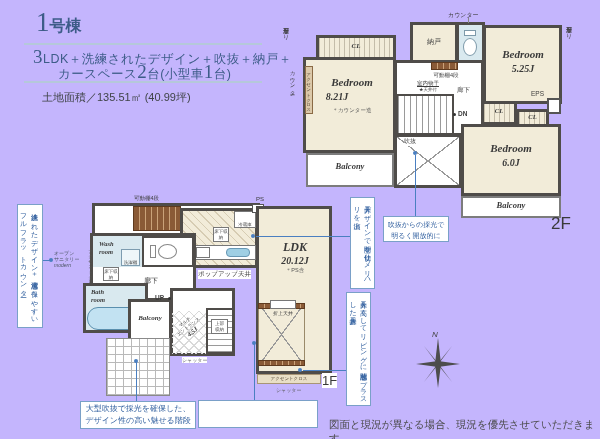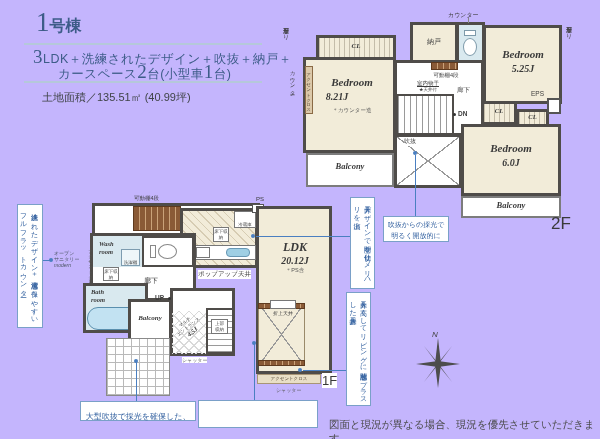--- a/index.html
+++ b/index.html
@@ -208,22 +208,23 @@
   <div class="dot" style="left:413px; top:151px;"></div>
 
   <div class="ann vtext" style="left:350px; top:197px; width:25px; height:92px; font-size:7px; line-height:10.5px; padding:3px 2px;">天井デザインで空間を仕切りメリハリを演出</div>
   <div class="leader" style="left:256px; top:236px; width:94px; height:1px;"></div>
   <div class="dot" style="left:251px; top:234px;"></div>
 
   <div class="ann vtext" style="left:346px; top:292px; width:25px; height:114px; font-size:7px; line-height:10.5px; padding:3px 2px;">天井を高くしてリビングに開放感をプラスした折上天井</div>
   <div class="leader" style="left:303px; top:370px; width:43px; height:1px;"></div>
   <div class="dot" style="left:298px; top:368px;"></div>
 
-  <div class="ann ctr" style="left:80px; top:401px; width:116px; height:20px; font-size:8px; line-height:12px; padding-top:9px;">
+  <div class="ann ctr" style="left:80px; top:401px; width:116px; height:28px; font-size:8px; line-height:12px; padding-top:1px;">
     <div>大型吹抜で採光を確保した、</div>
+    <div>デザイン性の高い魅せる階段</div>
   </div>
   <div class="leader" style="left:136px; top:362px; width:1px; height:39px;"></div>
   <div class="dot" style="left:134px; top:359px;"></div>
 
   <div class="ann ctr" style="left:198px; top:400px; width:120px; height:28px; font-size:8px; line-height:12px; padding-top:1px;">
   </div>
   <div class="leader" style="left:254px; top:344px; width:1px; height:56px;"></div>
   <div class="dot" style="left:252px; top:341px;"></div>
 
   <div class="e" style="left:432px; top:330px; font-size:8px; font-style:italic; color:#444;">N</div>

